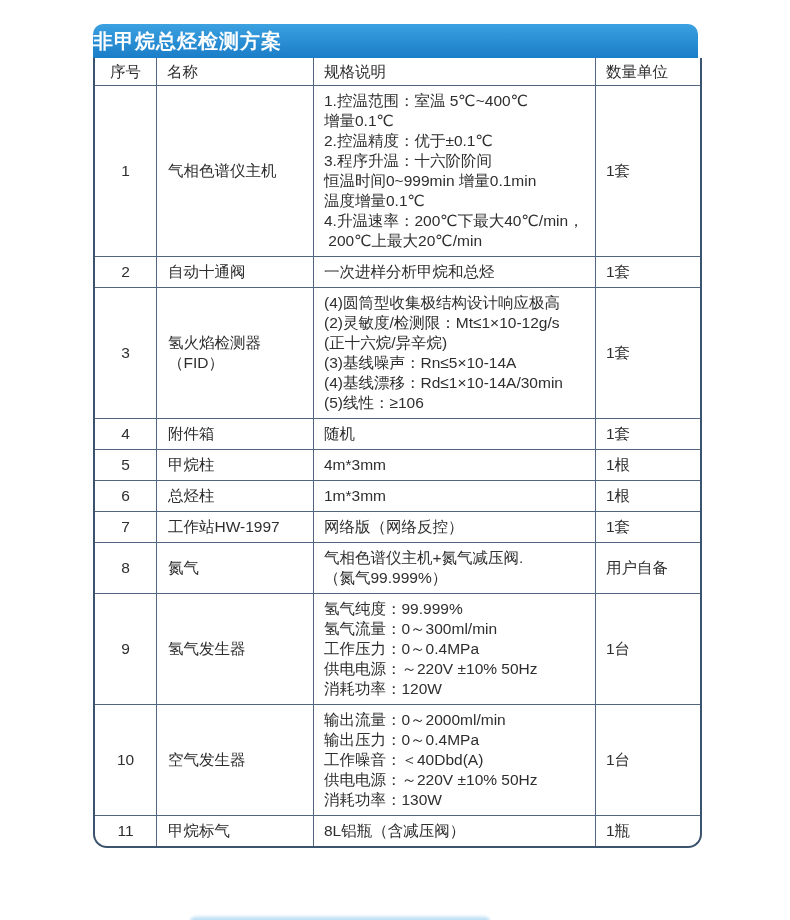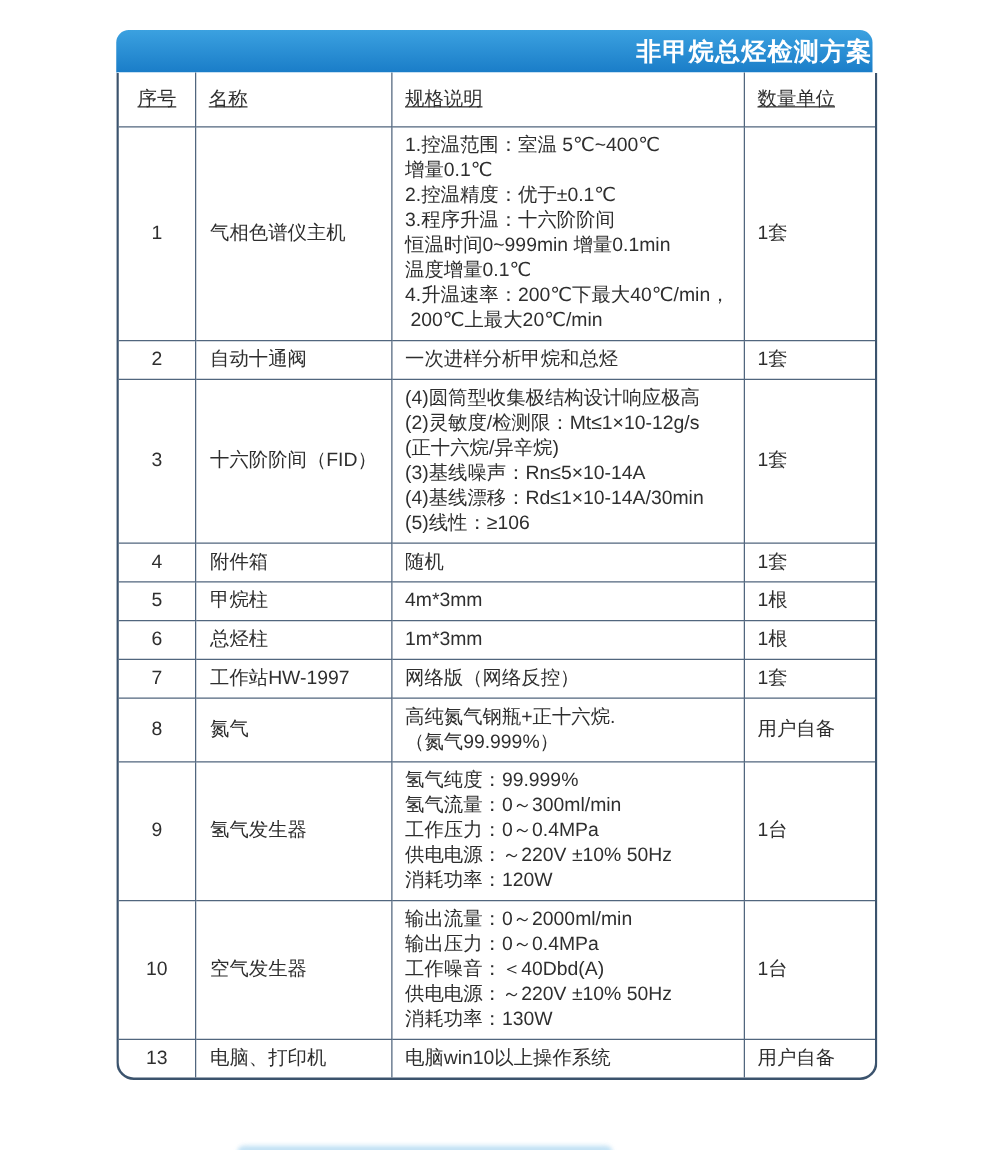--- a/index.html
+++ b/index.html
@@ -21,21 +21,21 @@
     left:93px;
     top:24px;
     width:605px;
   }
   .title-bar{
     height:34px;
     background:linear-gradient(180deg,var(--blue-top) 0%,var(--blue-bottom) 100%);
     border-radius:10px 10px 0 0;
     display:flex;
     align-items:center;
-    justify-content:flex-end;
+    justify-content:flex-start;
   }
   .title-bar .title{
     color:#ffffff;
     font-size:20px;
     font-weight:bold;
     letter-spacing:1px;
   }
   table.spec{
     width:605px;
     border-collapse:separate;
@@ -54,26 +54,25 @@
     border-right:1.5px solid var(--border-inner);
     border-bottom:1.5px solid var(--border-inner);
     vertical-align:middle;
     font-size:15.5px;
     line-height:20px;
     padding:5px 8px;
   }
   th:last-child,td:last-child{border-right:none;}
   tr:last-child td{border-bottom:none;}
   thead th{
-    height:44px;
+    height:28px;
     font-weight:500;
     text-align:left;
     padding:3px 10px;
     white-space:nowrap;
-    text-decoration:underline;
   }
   thead th.no{text-align:center;padding:3px 2px;}
   td.no{text-align:center;}
   td.name{padding-left:11px;}
   td.spec-cell{padding-left:10px;padding-right:4px;}
   td.spec-cell .line{white-space:pre-wrap;}
   td.qty{padding-left:10px;white-space:nowrap;}
   
   .next-section-edge{
     position:absolute;
@@ -130,21 +129,21 @@
     <td class="no">2</td>
     <td class="name">自动十通阀</td>
     <td class="spec-cell">
             <div class="line">一次进样分析甲烷和总烃</div>
           </td>
     <td class="qty">1套</td>
   </tr>
 
   <tr>
     <td class="no">3</td>
-    <td class="name">十六阶阶间（FID）</td>
+    <td class="name">氢火焰检测器（FID）</td>
     <td class="spec-cell">
             <div class="line">(4)圆筒型收集极结构设计响应极高</div>
             <div class="line">(2)灵敏度/检测限：Mt≤1×10-12g/s</div>
             <div class="line">(正十六烷/异辛烷)</div>
             <div class="line">(3)基线噪声：Rn≤5×10-14A</div>
             <div class="line">(4)基线漂移：Rd≤1×10-14A/30min</div>
             <div class="line">(5)线性：≥106</div>
           </td>
     <td class="qty">1套</td>
   </tr>
@@ -182,21 +181,21 @@
     <td class="spec-cell">
             <div class="line">网络版（网络反控）</div>
           </td>
     <td class="qty">1套</td>
   </tr>
 
   <tr>
     <td class="no">8</td>
     <td class="name">氮气</td>
     <td class="spec-cell">
-            <div class="line">高纯氮气钢瓶+正十六烷.</div>
+            <div class="line">气相色谱仪主机+氮气减压阀.</div>
             <div class="line">（氮气99.999%）</div>
           </td>
     <td class="qty">用户自备</td>
   </tr>
 
   <tr>
     <td class="no">9</td>
     <td class="name">氢气发生器</td>
     <td class="spec-cell">
             <div class="line">氢气纯度：99.999%</div>
@@ -214,27 +213,27 @@
     <td class="spec-cell">
             <div class="line">输出流量：0～2000ml/min</div>
             <div class="line">输出压力：0～0.4MPa</div>
             <div class="line">工作噪音：＜40Dbd(A)</div>
             <div class="line">供电电源：～220V ±10% 50Hz</div>
             <div class="line">消耗功率：130W</div>
           </td>
     <td class="qty">1台</td>
   </tr>
 
-
-
-  <tr>
-    <td class="no">13</td>
-    <td class="name">电脑、打印机</td>
-    <td class="spec-cell">
-            <div class="line">电脑win10以上操作系统</div>
-          </td>
-    <td class="qty">用户自备</td>
-  </tr>
+  <tr>
+    <td class="no">11</td>
+    <td class="name">甲烷标气</td>
+    <td class="spec-cell">
+            <div class="line">8L铝瓶（含减压阀）</div>
+          </td>
+    <td class="qty">1瓶</td>
+  </tr>
+
+
 </tbody>
   </table>
 </div>
 
 <div class="next-section-edge"></div>
 
 </body></html>

